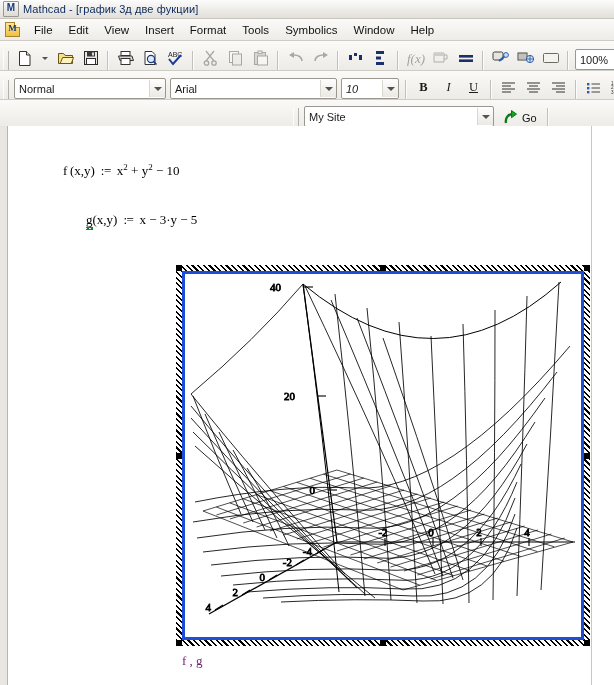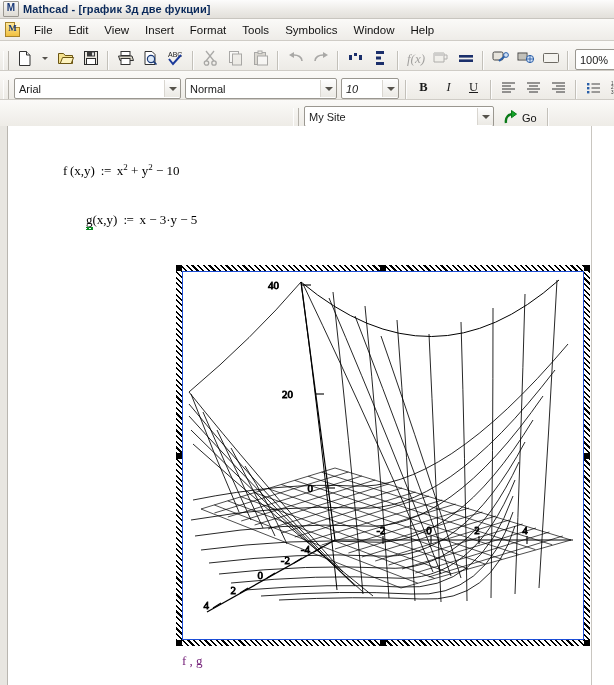--- a/index.html
+++ b/index.html
@@ -28,21 +28,21 @@
     margin-right: 4px;
     position: relative;
     background: linear-gradient(#f7f7f7, #dedbd4);
     border: 1px solid #9a9790;
     border-radius: 1px;
     font-size: 10px; font-weight: bold;
     color: #1b3a78;
     line-height: 12px; text-align: center;
   }
   .title-text {
-    font-size: 11px; color: #0b2a5b; font-weight: bold;
+    font-size: 11px; color: #0b2a5b; font-weight: normal;
     letter-spacing: .1px;
     text-align: right;
   }
 
   
   .menubar {
     height: 21px;
     display: flex; align-items: center;
     padding-left: 3px;
     background: linear-gradient(#fbfaf8, #eeece8);
@@ -215,21 +215,21 @@
     position: absolute; inset: 0;
     background:
       repeating-linear-gradient(45deg, #000 0 1.5px, #fff 1.5px 4px);
     padding: 6px;
     box-sizing: border-box;
   }
   .hatch-inner {
     position: absolute;
     left: 6px; top: 6px; right: 6px; bottom: 6px;
     background: #22c55e;
-    border: 1px solid #1d4ed8;
+    border: 3px solid #1d4ed8;
     box-sizing: border-box;
     overflow: hidden;
   }
   .handle {
     position: absolute;
     width: 6px; height: 6px;
     background: #000;
   }
   .h-tl { left: 0; top: 0; }
   .h-tr { right: 0; top: 0; }
@@ -436,28 +436,28 @@
       <div class="val">100%</div>
 
     </div>
 
     <div class="spacer"></div>
   </div>
 
   <div class="toolbar tb2">
     <div class="grip"></div>
 
-    <div class="combo combo-font">
-      <div class="val">Arial</div>
+    <div class="combo combo-style">
+      <div class="val">Normal</div>
       <div class="arrow">
           <div class="tri-down"></div>
         </div>
     </div>
-    <div class="combo combo-style">
-      <div class="val">Normal</div>
+    <div class="combo combo-font">
+      <div class="val">Arial</div>
       <div class="arrow">
           <div class="tri-down"></div>
         </div>
     </div>
     <div class="combo combo-size">
       <div class="val">10</div>
       <div class="arrow">
           <div class="tri-down"></div>
         </div>
     </div>

